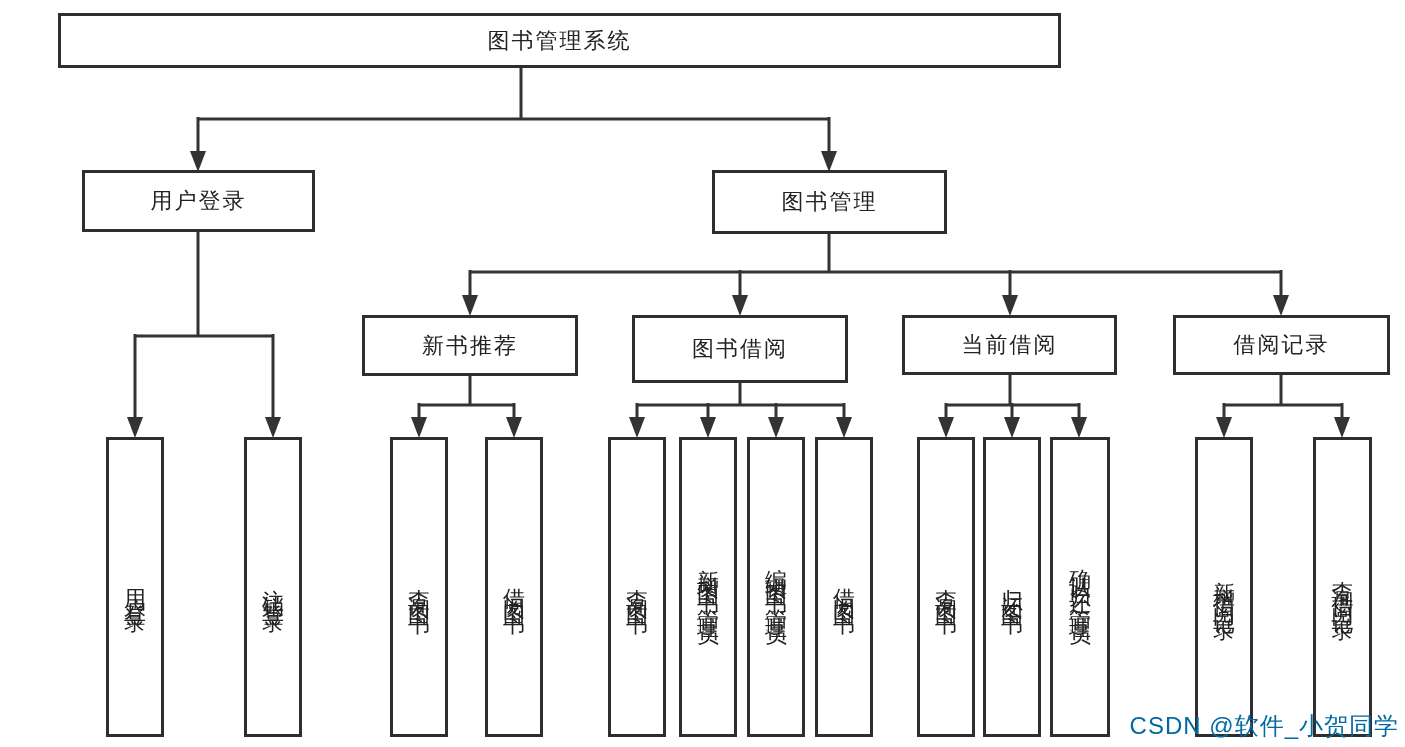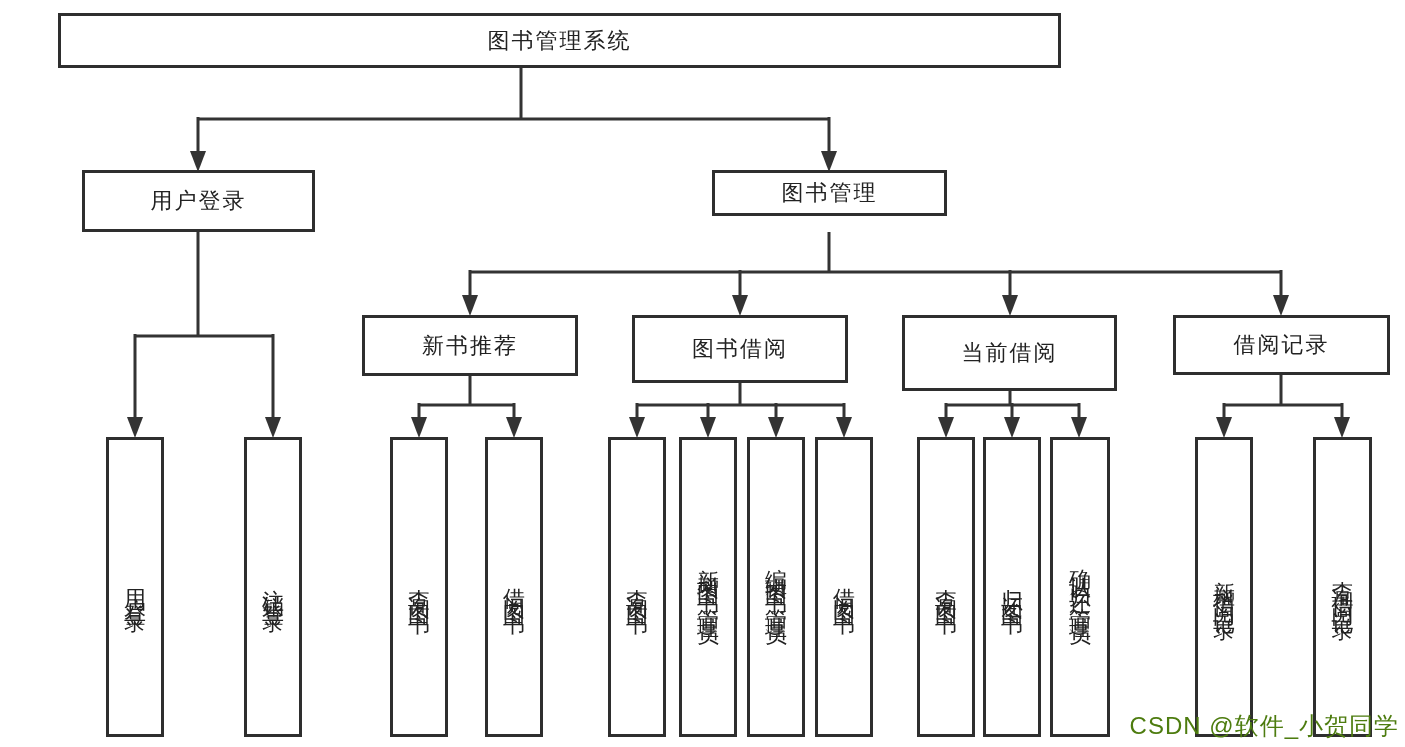--- a/index.html
+++ b/index.html
@@ -37,21 +37,21 @@
   .node.v .lbl {
     writing-mode: vertical-rl;
     letter-spacing: 8px;
     font-size: 22px;
   }
   .watermark {
     position: absolute;
     right: 6px;
     bottom: 5px;
     font-size: 24px;
-    color: #4d7c0f;
+    color: #0369a1;
     letter-spacing: 1px;
     z-index: 3;
     white-space: nowrap;
   }
 </style>
 </head>
 <body>
 
 <div class="stage">
 
@@ -118,31 +118,31 @@
     </g>
   </svg>
 
   <div class="node" style="left:21px; top:13px; width:1003px; height:55px;margin-left:37px;">
     <span class="lbl">图书管理系统</span>
   </div>
 
   <div class="node" style="left:82px; top:170px; width:233px; height:62px;">
     <span class="lbl">用户登录</span>
   </div>
-  <div class="node" style="left:712px; top:170px; width:235px; height:46px;">
+  <div class="node" style="left:712px; top:170px; width:235px; height:64px;">
     <span class="lbl">图书管理</span>
   </div>
 
   <div class="node" style="left:362px; top:315px; width:216px; height:61px;">
     <span class="lbl">新书推荐</span>
   </div>
   <div class="node" style="left:632px; top:315px; width:216px; height:68px;">
     <span class="lbl">图书借阅</span>
   </div>
-  <div class="node" style="left:902px; top:315px; width:215px; height:76px;">
+  <div class="node" style="left:902px; top:315px; width:215px; height:60px;">
     <span class="lbl">当前借阅</span>
   </div>
   <div class="node" style="left:1173px; top:315px; width:217px; height:60px;">
     <span class="lbl">借阅记录</span>
   </div>
 
   <div class="node v" style="left:106px; top:437px; width:58px; height:300px;">
     <span class="lbl">用户登录</span>
   </div>
   <div class="node v" style="left:244px; top:437px; width:58px; height:300px;">

